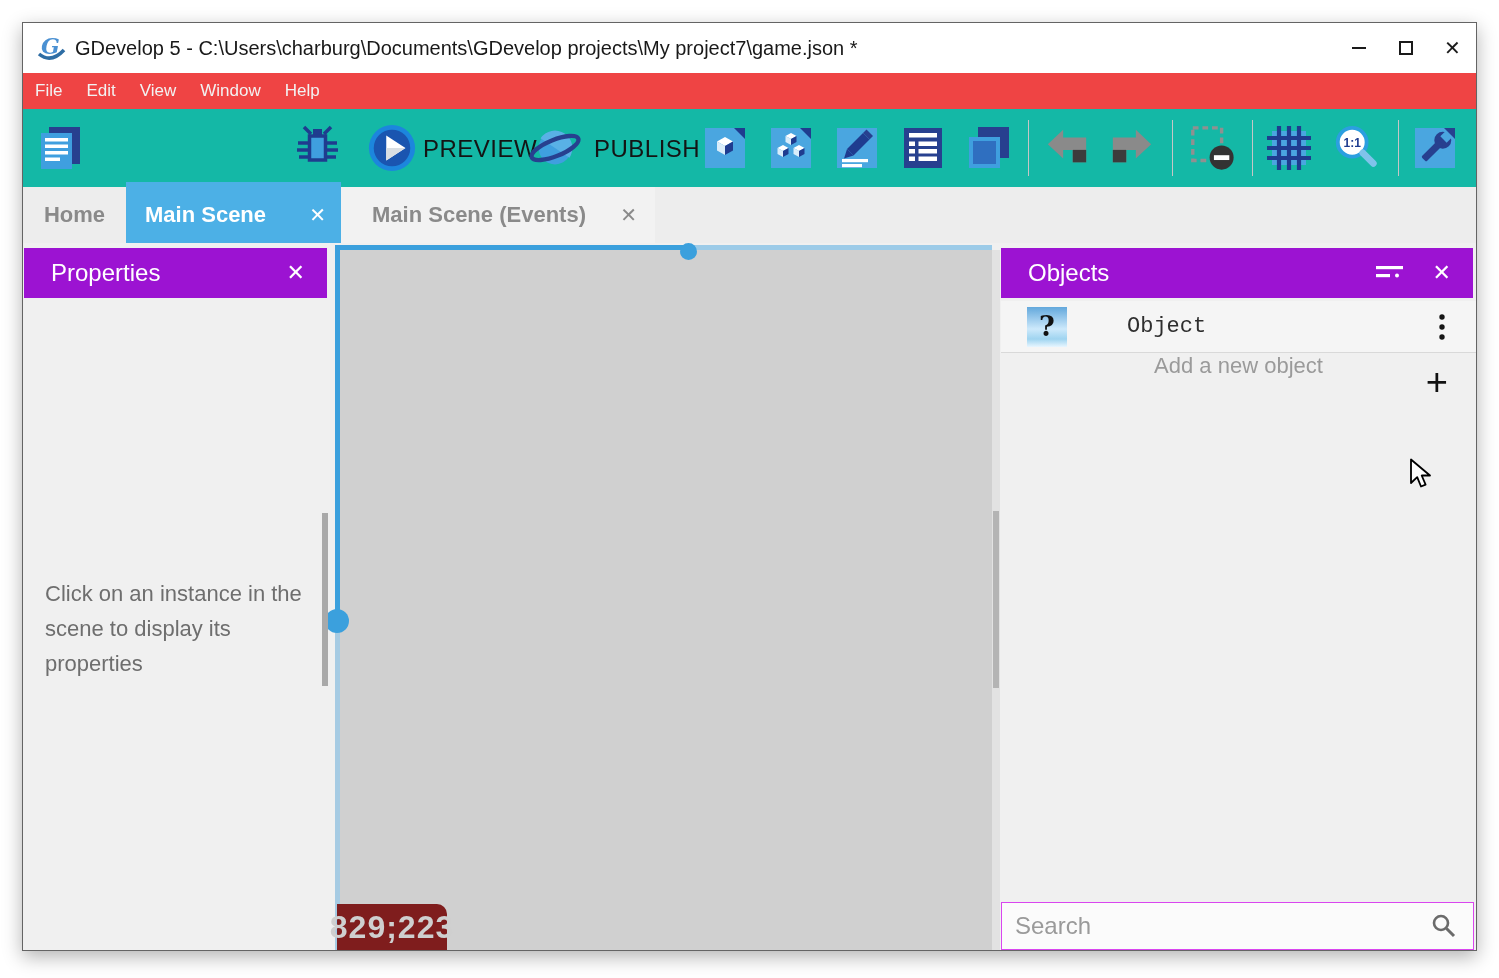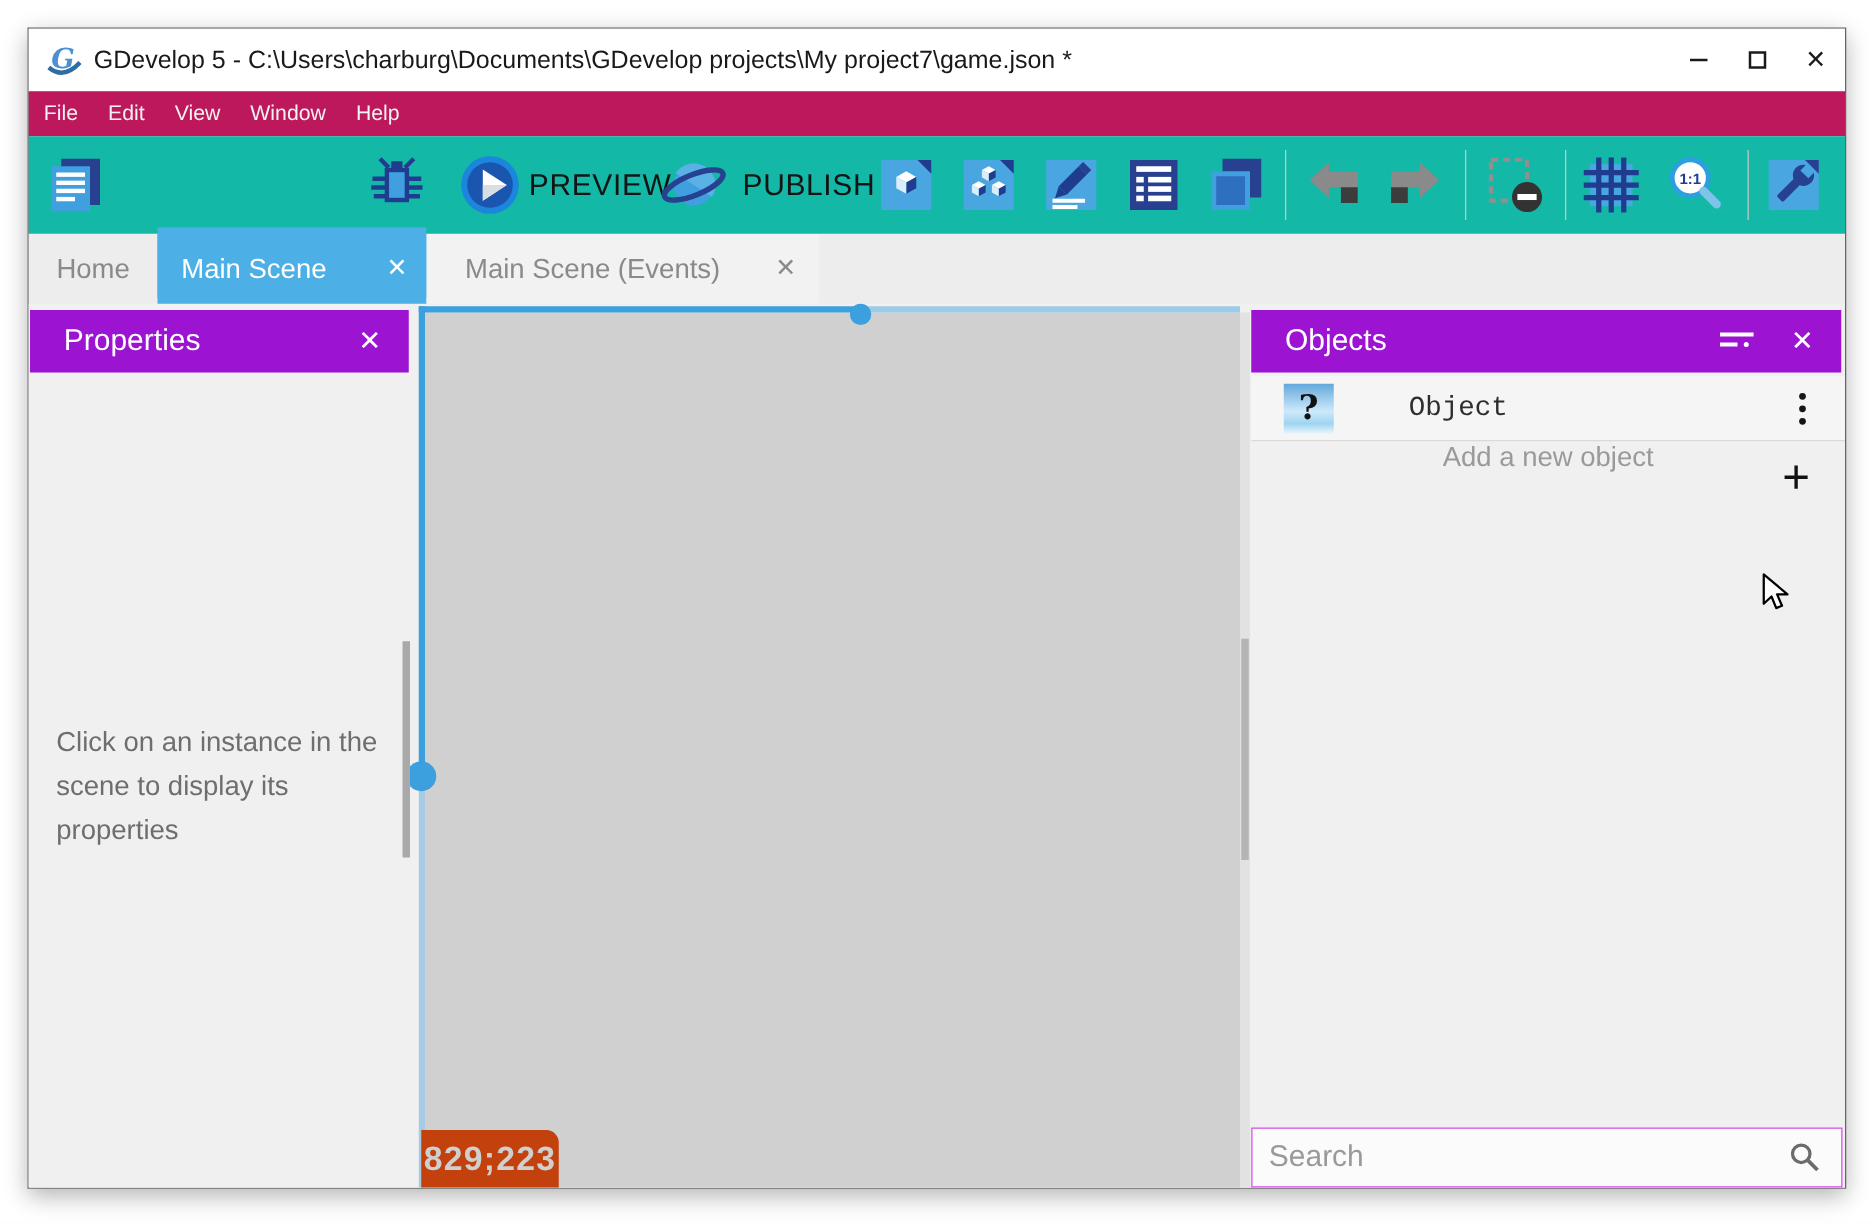--- a/index.html
+++ b/index.html
@@ -14,32 +14,32 @@
   .titlebar { height:50px; background:#ffffff; display:flex; align-items:center; flex:none; }
   .logo { margin-left:13px; width:30px; height:30px; flex:none; }
   .title-text { margin-left:9px; font-size:20px; color:#191919; white-space:nowrap; }
   .win-controls { margin-left:auto; display:flex; height:100%; }
   .win-btn { width:47px; height:100%; display:flex; align-items:center; justify-content:center; color:#1a1a1a; cursor:default; }
   .glyph-min { width:14px; border-top:2px solid #1a1a1a; display:inline-block; }
   .glyph-max { width:14px; height:14px; border:2px solid #1a1a1a; display:inline-block; }
   .glyph-close { font-size:20px; line-height:1; }
 
   
-  .menubar { height:36px; background:#be185d; display:flex; align-items:stretch; flex:none; }
+  .menubar { height:36px; background:#ef4444; display:flex; align-items:stretch; flex:none; }
   .menu-item { color:#f2f2f2; font-size:17px; padding:0 12px; display:flex; align-items:center; }
 
   
   .toolbar { height:78px; background:#14b8a6; position:relative; flex:none; }
   .tb { position:absolute; top:15px; width:48px; height:48px; }
   .tb-label { position:absolute; top:26px; font-size:24px; color:#141414; letter-spacing:.5px; }
   .tb-sep { position:absolute; top:11px; height:56px; width:1px; background:#c6c6c6; }
 
   
   .tabbar { height:56px; background:#ededed; display:flex; flex:none; }
-  .tab { display:flex; align-items:center; justify-content:center; font-size:22px; color:#8a8a8a; }
+  .tab { display:flex; align-items:center; justify-content:center; font-size:22px; color:#8a8a8a;font-weight:bold; }
   .tab-home { width:103px; }
   .tab-active { width:215px; background:#4cb0e6; color:#ffffff; justify-content:space-between;
     padding:0 15px 0 19px; position:relative; z-index:2; box-shadow:0 -5px 0 0 #4cb0e6; }
   .tab-events { width:314px; background:#f2f2f2; justify-content:space-between; padding:0 18px 0 31px; }
   .tab-x { font-size:20px; line-height:1; }
 
   
   .content { flex:1; display:flex; background:#f0f0f0; position:relative; min-height:0; }
 
   .panel-header { height:50px; background:#9c13d2; color:#fff; display:flex; align-items:center; }
@@ -58,21 +58,21 @@
   .edge-top-dark  { position:absolute; left:7px;  top:2px; width:353px; height:5px; background:#3ba0dd; }
   .edge-top-light { position:absolute; left:360px; top:2px; right:9px;  height:5px; background:#9ccbe8; }
   .edge-left-dark { position:absolute; left:7px; top:2px; width:5px; height:381px; background:#3ba0dd; }
   .edge-left-light{ position:absolute; left:7px; top:383px; width:5px; bottom:0; background:#a6cbe3; }
   .handle-top  { position:absolute; left:352px; top:0;    width:17px; height:17px; border-radius:50%; background:#3ba0dd; }
   .handle-left { position:absolute; left:-3px;  top:366px; width:24px; height:24px; border-radius:50%; background:#3ba0dd; }
   .mini-scroll-left { position:absolute; left:-6px; top:270px; width:6px; height:173px; background:#a9a9a9; }
   .scroll-track-right { position:absolute; right:1px; top:7px; bottom:0; width:8px; background:#e2e2e2; }
   .scroll-thumb-right { position:absolute; right:2px; top:268px; width:6px; height:177px; background:#b4b4b4; }
   .coords-badge { position:absolute; left:9px; bottom:0; width:110px; height:46px;
-    background:#c2410c; color:#cfcfcf; font-weight:bold; font-size:27px;
+    background:#7f1d1d; color:#cfcfcf; font-weight:bold; font-size:32px;
     display:flex; align-items:center; justify-content:center;
     border-top-right-radius:10px; letter-spacing:1px; }
 
   
   .objects-panel { width:475px; flex:none; position:relative; background:#f0f0f0; }
   .objects-panel .panel-header { margin:5px 3px 0 0; }
   .ph-filter { margin-left:auto; margin-right:30px; display:flex; align-items:center; }
   .obj-row { height:52px; margin-top:3px; display:flex; align-items:center;
     background:#f5f5f5; border-bottom:1px solid #d9d9d9; }
   .obj-icon { width:40px; height:40px; margin-left:26px; flex:none;

